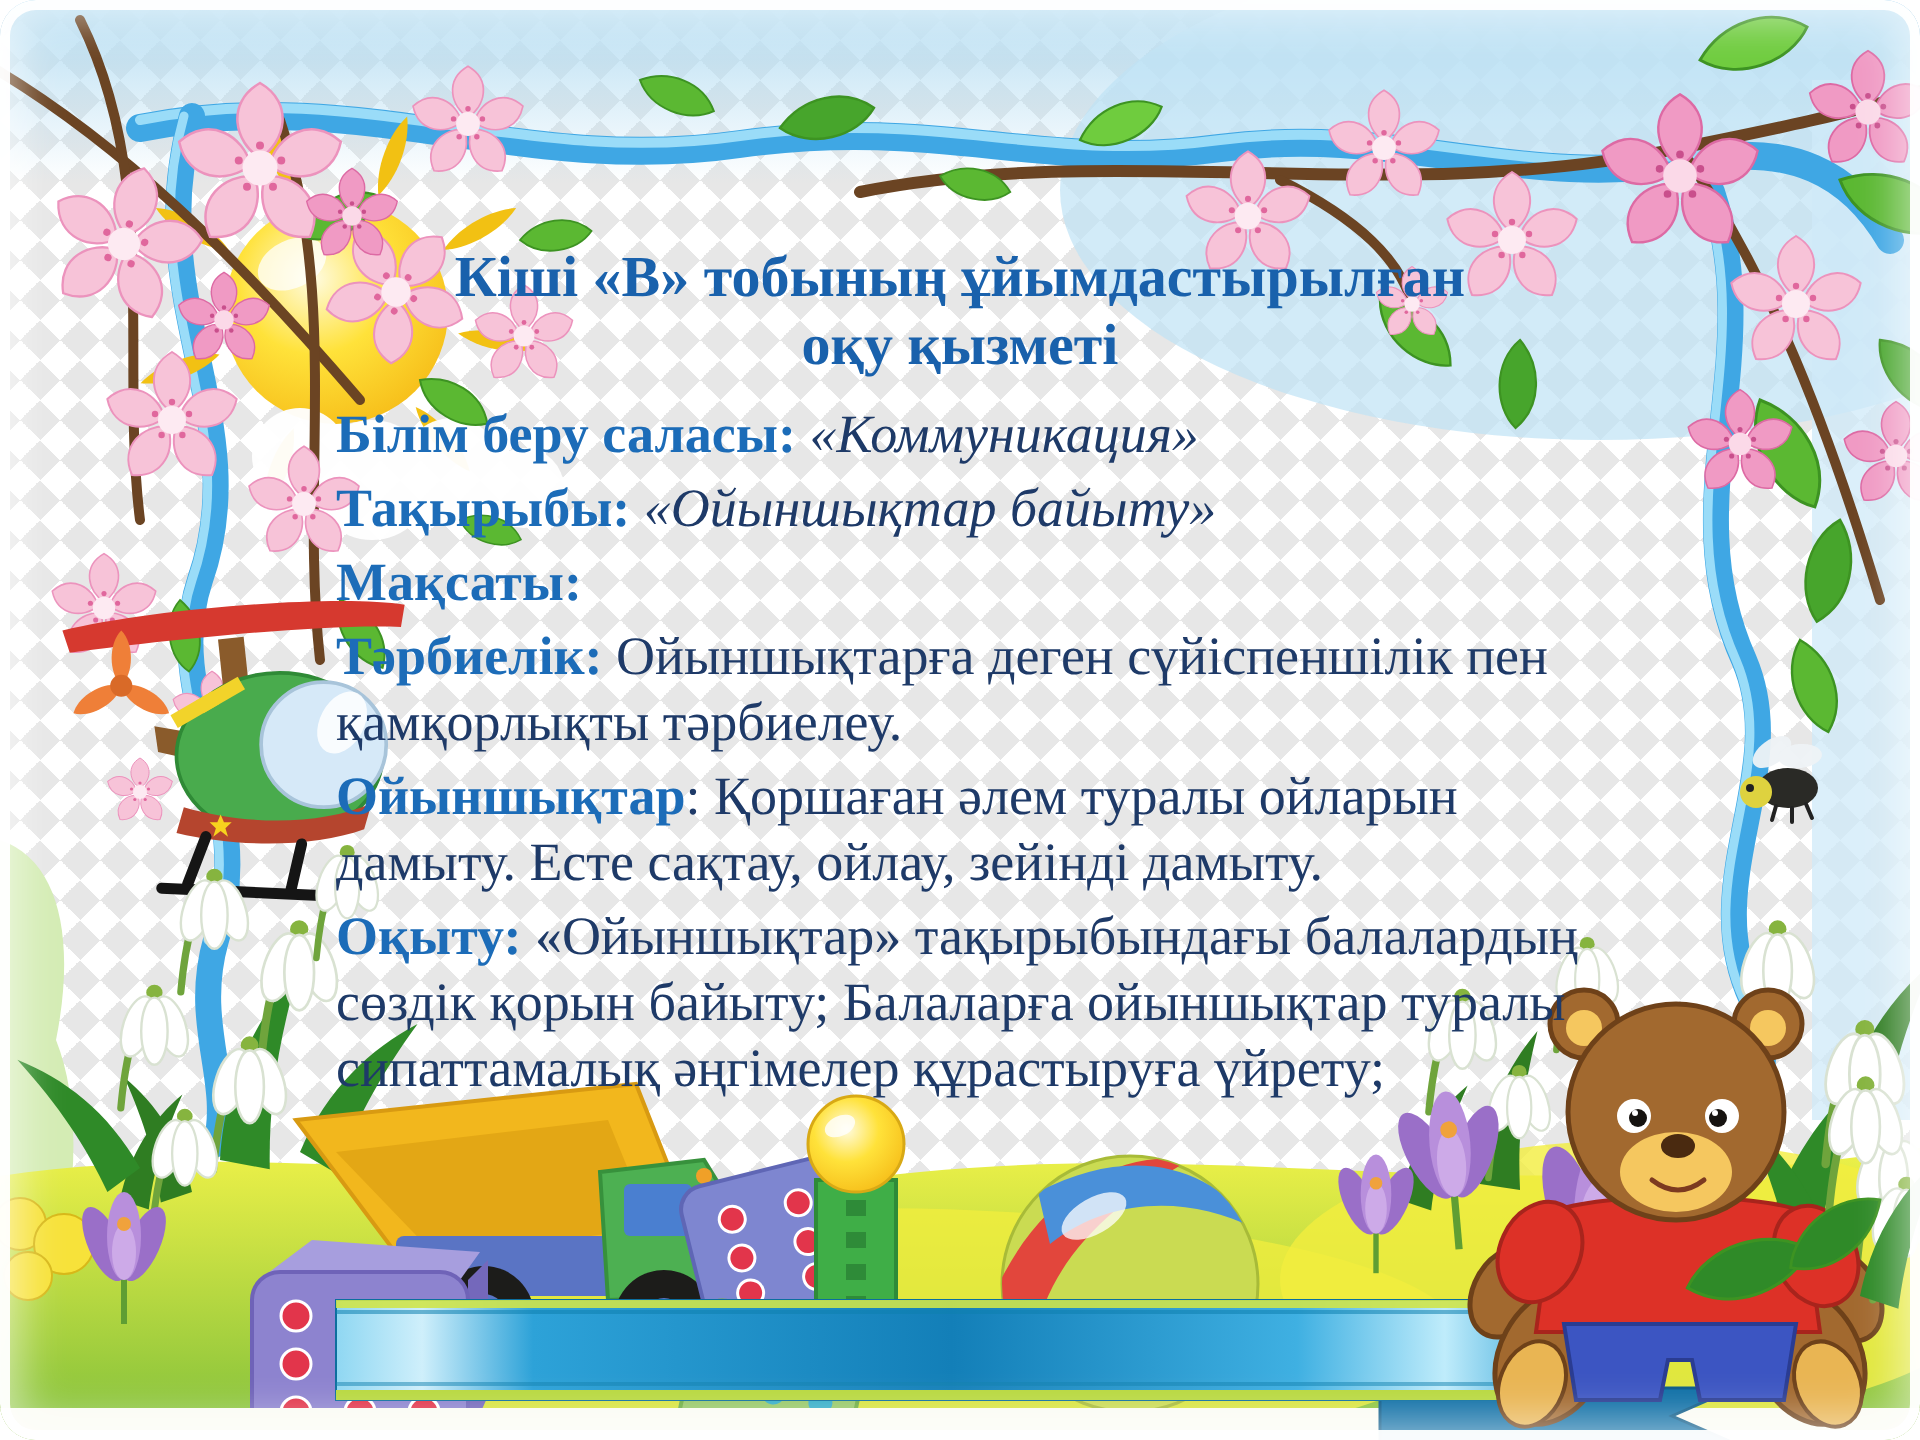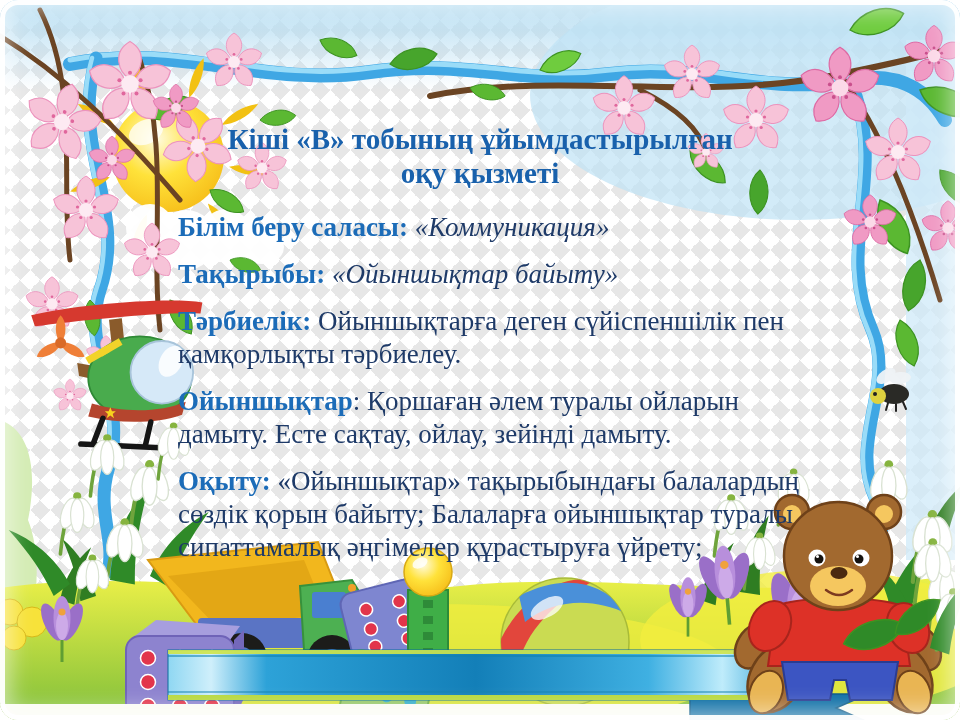--- a/index.html
+++ b/index.html
@@ -18,21 +18,21 @@
     box-shadow:inset 0 0 0 5px rgba(255,255,255,.95), inset 0 0 22px 10px rgba(255,255,255,.55);
   }
   .title{
     position:absolute;left:90px;right:90px;top:122px;z-index:5;
     text-align:center;font-weight:bold;font-size:29px;line-height:34px;color:#1961ac;
   }
   .body-block{
     position:absolute;left:164px;top:197px;width:664px;z-index:5;
     font-size:27px;line-height:33px;color:#1e3a68;
   }
-  .body-block p{margin:14px;}
+  .body-block p{margin:4px;}
   .lbl{color:#1c6cb8;font-weight:bold;}
   .val{color:#1e3a68;}
   .italic{font-style:italic;}
 </style>
 </head>
 <body>
 
 <div class="slide">
   <div class="checker"></div>
 
@@ -432,19 +432,20 @@
   </svg>
 
   <div class="title">
     <div>Кіші «В» тобының ұйымдастырылған</div>
     <div>оқу қызметі</div>
   </div>
 
   <div class="body-block">
     <p><span class="lbl">Білім беру саласы:</span><span class="val italic"> «Коммуникация»</span></p>
     <p><span class="lbl">Тақырыбы:</span><span class="val italic"> «Ойыншықтар байыту»</span></p>
+    <p><span class="lbl">Мақсаты:</span><span class="val"></span></p>
     <p><span class="lbl">Тәрбиелік:</span><span class="val"> Ойыншықтарға деген сүйіспеншілік пен қамқорлықты тәрбиелеу.</span></p>
     <p><span class="lbl">Ойыншықтар</span><span class="val">: Қоршаған әлем туралы ойларын дамыту. Есте сақтау, ойлау, зейінді дамыту.</span></p>
     <p><span class="lbl">Оқыту:</span><span class="val"> «Ойыншықтар» тақырыбындағы балалардың сөздік қорын байыту; Балаларға ойыншықтар туралы сипаттамалық әңгімелер құрастыруға үйрету;</span></p>
   </div>
 
   <div class="frame"></div>
 </div>
 
 </body></html>

